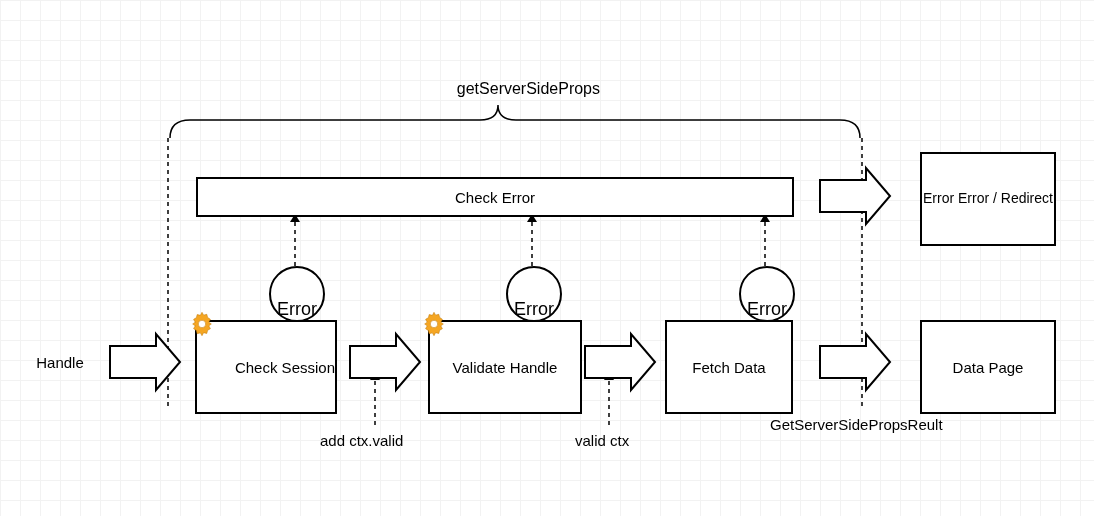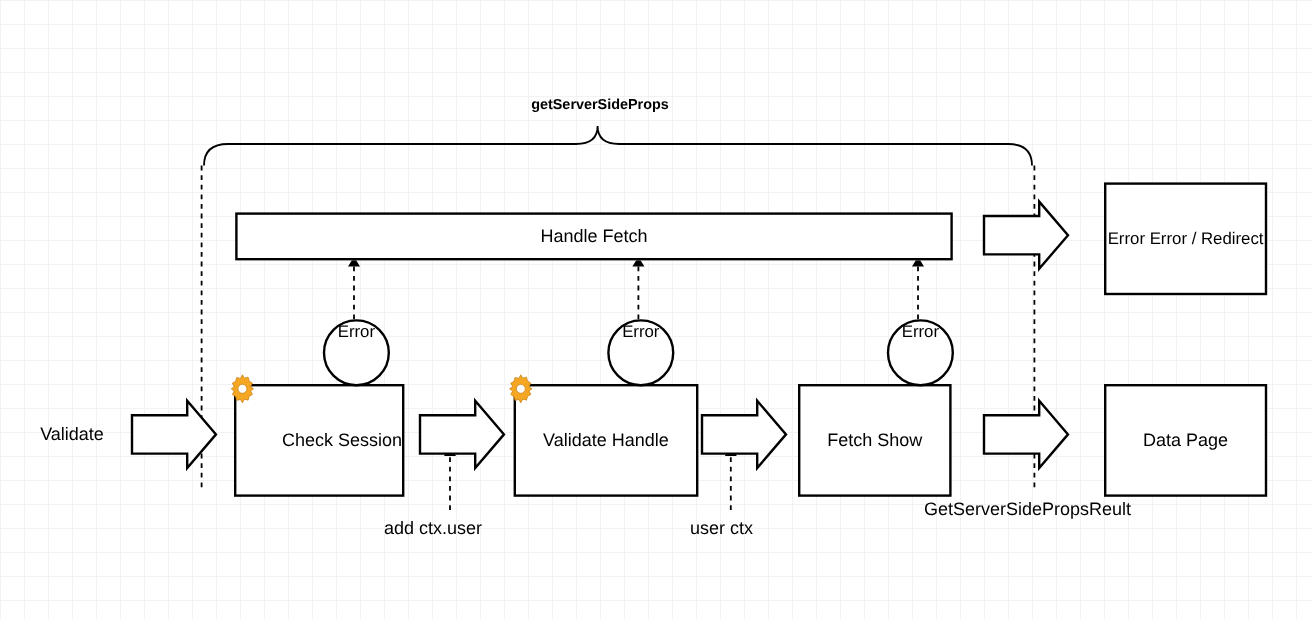--- a/index.html
+++ b/index.html
@@ -9,23 +9,23 @@
   background:#fff;
   background-image:
     linear-gradient(#f2f2f2 1px,transparent 1px),
     linear-gradient(90deg,#f2f2f2 1px,transparent 1px);
   background-size:20px 20px;
   position:relative;
   color:#000;
 }
 .abs{position:absolute}
 .box{border:2px solid #000;background:#fff;display:flex;align-items:center;justify-content:center;text-align:center;font-size:15px}
-.circle{border:2px solid #000;background:#fff;border-radius:50%;display:flex;align-items:flex-start;justify-content:center;font-size:14px}
+.circle{border:2px solid #000;background:#fff;border-radius:50%;display:flex;align-items:flex-end;justify-content:center;font-size:18px}
 .label{font-size:15px;text-align:center;white-space:nowrap}
-.title{font-size:12px;font-weight:700;text-align:center}
+.title{font-size:16px;font-weight:400;text-align:right}
 .gear{position:absolute;width:28px;height:28px}
 .gear svg{width:28px;height:28px;display:block}
 svg.lines{position:absolute;left:0;top:0;width:1094px;height:516px;pointer-events:none}
 </style>
 </head>
 <body>
 
 <div class="abs title" style="left:400px;top:80px;width:200px">getServerSideProps</div>
 
 <svg class="lines">
@@ -48,24 +48,24 @@
 
   <g stroke="#000" stroke-width="1.5" stroke-dasharray="4 4" fill="none">
     <line x1="375" y1="425" x2="375" y2="378"></line>
     <polygon points="370,380 380,380 375,372" fill="#000" stroke="none"></polygon>
     <line x1="609" y1="425" x2="609" y2="378"></line>
     <polygon points="604,380 614,380 609,372" fill="#000" stroke="none"></polygon>
   </g>
 </svg>
 
 <div class="abs box" style="left:196px;top:177px;width:594px;height:36px">
-  <span>Handle Fetch</span>
+  <span>Check Error</span>
 </div>
 
-<div class="abs label" style="left:20px;top:354px;width:80px">Validate</div>
+<div class="abs label" style="left:20px;top:354px;width:80px">Handle</div>
 
 <svg class="lines">
   <path d="M 110 346 L 156 346 L 156 334 L 180 362 L 156 390 L 156 378 L 110 378 Z" fill="#fff" stroke="#000" stroke-width="2"></path>
 </svg>
 
 <div class="abs box" style="left:195px;top:320px;width:138px;height:90px;justify-content:flex-end">
   <span>Check Session</span>
 </div>
 <div class="gear abs" style="left:188px;top:310px">
   <svg viewBox="0 0 24 24">
@@ -92,21 +92,21 @@
 </div>
 <div class="abs circle" style="left:506px;top:266px;width:52px;height:52px">
   <span>Error</span>
 </div>
 
 <svg class="lines">
   <path d="M 585 346 L 631 346 L 631 334 L 655 362 L 631 390 L 631 378 L 585 378 Z" fill="#fff" stroke="#000" stroke-width="2"></path>
 </svg>
 
 <div class="abs box" style="left:665px;top:320px;width:124px;height:90px">
-  <span>Fetch Show</span>
+  <span>Fetch Data</span>
 </div>
 <div class="abs circle" style="left:739px;top:266px;width:52px;height:52px">
   <span>Error</span>
 </div>
 
 <svg class="lines">
   <path d="M 820 346 L 866 346 L 866 334 L 890 362 L 866 390 L 866 378 L 820 378 Z" fill="#fff" stroke="#000" stroke-width="2"></path>
 </svg>
 
 <svg class="lines">
@@ -114,15 +114,15 @@
 </svg>
 
 <div class="abs box" style="left:920px;top:152px;width:132px;height:90px;font-size:14px;line-height:1.4">
   <span>Error Error / Redirect</span>
 </div>
 
 <div class="abs box" style="left:920px;top:320px;width:132px;height:90px">
   <span>Data Page</span>
 </div>
 
-<div class="abs label" style="left:320px;top:432px">add ctx.user</div>
-<div class="abs label" style="left:575px;top:432px">user ctx</div>
+<div class="abs label" style="left:320px;top:432px">add ctx.valid</div>
+<div class="abs label" style="left:575px;top:432px">valid ctx</div>
 <div class="abs label" style="left:770px;top:416px">GetServerSidePropsReult</div>
 
 </body></html>

